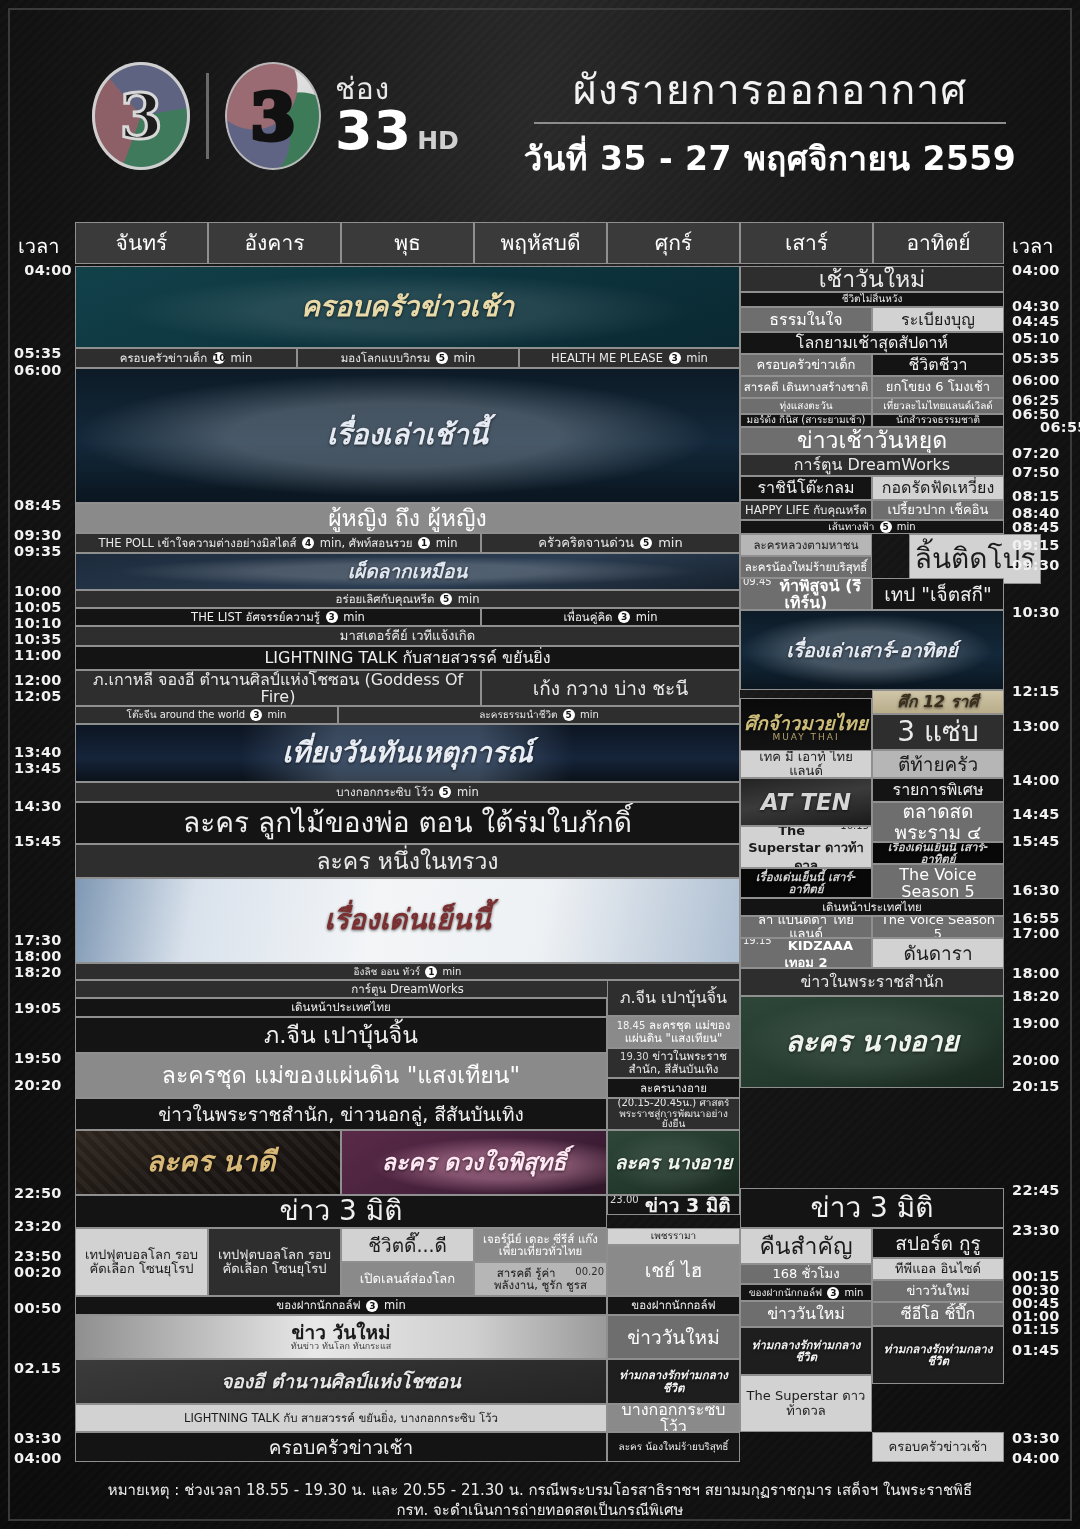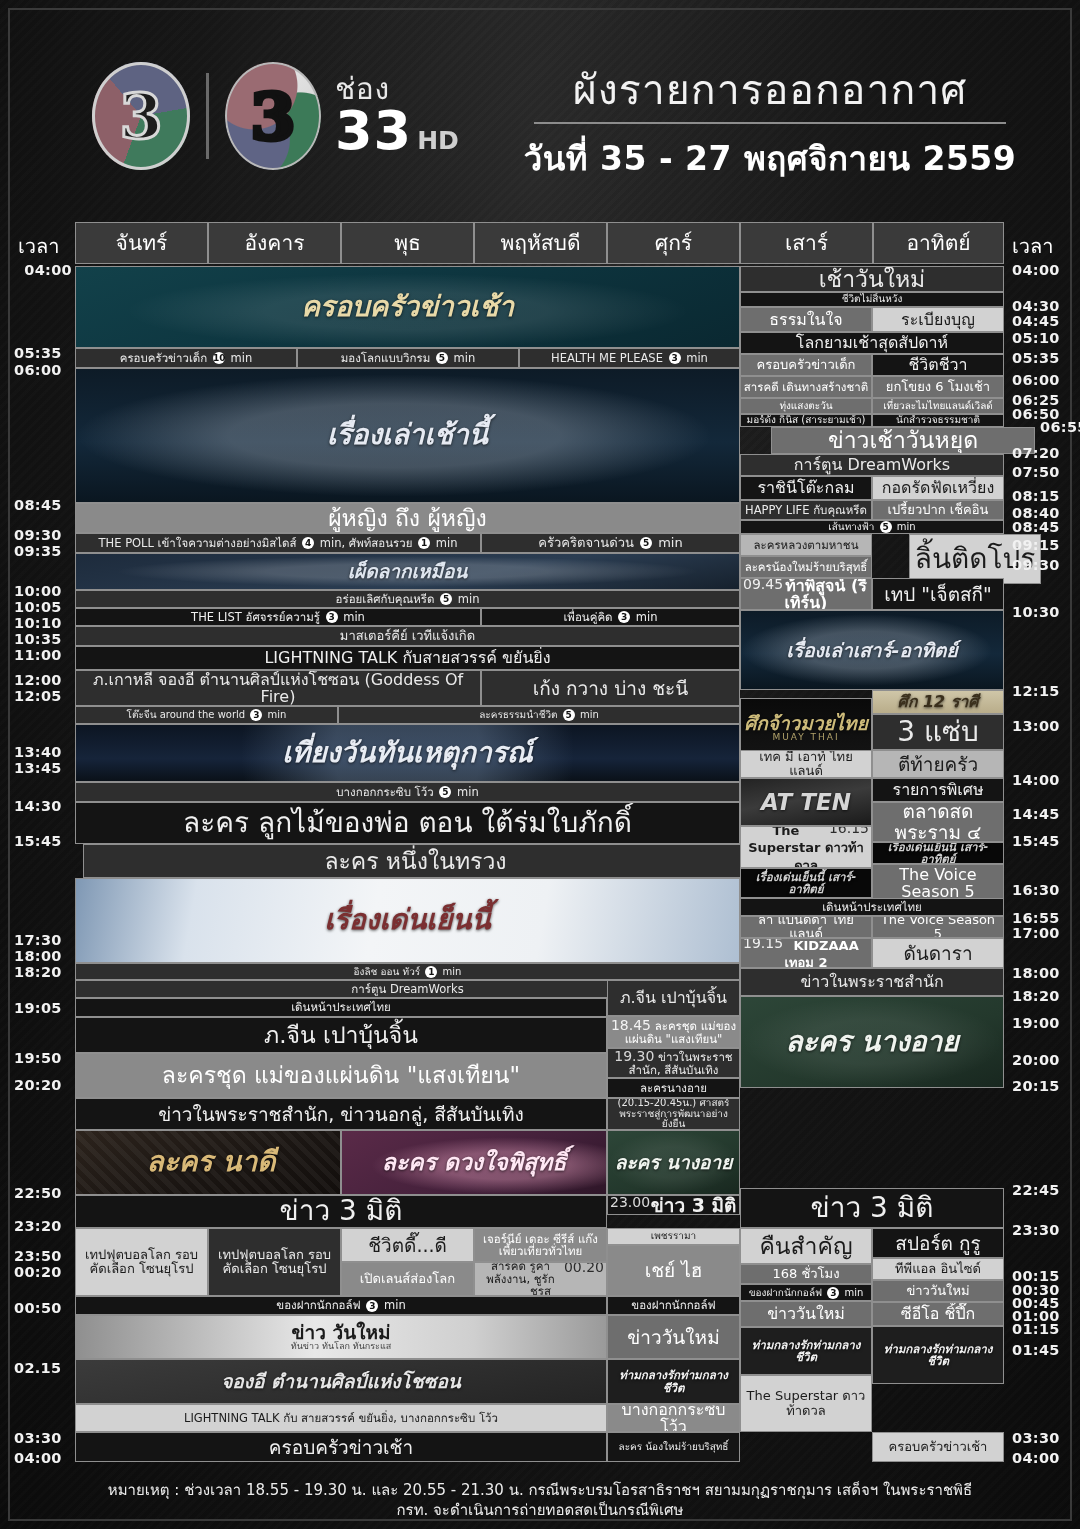--- a/index.html
+++ b/index.html
@@ -155,21 +155,21 @@
   .xs  { font-size:10px; }
   .s   { font-size:11.5px; }
   .m   { font-size:13px; }
   .l   { font-size:16px; }
   .xl  { font-size:19px; }
   .xxl { font-size:23px; }
   .hg  { font-size:28px; }
   .b   { font-weight:bold; }
   .logo-txt{ font-style:italic; font-weight:bold; text-shadow:0 1px 3px rgba(0,0,0,.65); }
   .sub-t{ font-size:9px; opacity:.85; display:block; }
-  .tm{ font-size:14px; opacity:.9; }
+  .tm{ font-size:10px; opacity:.9; }
   .minbadge{
     display:inline-block; width:12px; height:12px; line-height:12px; border-radius:50%;
     background:#fff; color:#111; font-size:9px; font-weight:bold; text-align:center;
     vertical-align:middle; margin:0 2px;
   }
   
   .timelab{
     position:absolute; font-size:14.5px; font-weight:bold; color:#f2f2f2;
     letter-spacing:.3px; white-space:nowrap;
   }
@@ -294,21 +294,21 @@
     </div>
     <div class="cell art-thiang" style="left:75px;top:724px;width:665px;height:58px;">
       <span class="hg logo-txt">เที่ยงวันทันเหตุการณ์</span>
     </div>
     <div class="cell t-dark" style="left:75px;top:782px;width:665px;height:20px;">
       <span class="s"><i style="font-style:normal">บางกอกกระซิบ โว้ว</i> <b class="minbadge">5</b> min</span>
     </div>
     <div class="cell t-black" style="left:75px;top:802px;width:665px;height:42px;">
       <span class="hg">ละคร ลูกไม้ของพ่อ ตอน ใต้ร่มใบภักดิ์</span>
     </div>
-    <div class="cell t-dark" style="left:83px;top:844px;width:665px;height:34px;">
+    <div class="cell t-dark" style="left:75px;top:844px;width:665px;height:34px;">
       <span class="xxl">ละคร หนึ่งในทรวง</span>
     </div>
     <div class="cell art-den" style="left:75px;top:878px;width:665px;height:85px;">
       <span class="hg logo-txt">เรื่องเด่นเย็นนี้</span>
     </div>
     <div class="cell t-dark" style="left:75px;top:963px;width:665px;height:17px;">
       <span class="xs"><i style="font-style:normal">อิงลิช ออน ทัวร์</i> <b class="minbadge">1</b> min</span>
     </div>
     <div class="cell t-dark" style="left:75px;top:980px;width:665px;height:18px;">
       <span class="s">การ์ตูน DreamWorks</span>
@@ -443,21 +443,21 @@
     </div>
     <div class="cell t-mid" style="left:872px;top:398px;width:132px;height:16px;">
       <span class="xs">เที่ยวละไมไทยแลนด์เวิลด์</span>
     </div>
     <div class="cell t-black" style="left:740px;top:414px;width:132px;height:13px;">
       <span class="xs">มอร์ดัง กินิส (สาระยามเช้า)</span>
     </div>
     <div class="cell t-black" style="left:872px;top:414px;width:132px;height:13px;">
       <span class="xs">นักสำรวจธรรมชาติ</span>
     </div>
-    <div class="cell t-mid" style="left:740px;top:427px;width:264px;height:27px;margin-left:31px;">
+    <div class="cell t-mid" style="left:740px;top:427px;width:264px;height:27px;">
       <span class="xxl">ข่าวเช้าวันหยุด</span>
     </div>
     <div class="cell t-dark" style="left:740px;top:454px;width:264px;height:22px;">
       <span class="l">การ์ตูน DreamWorks</span>
     </div>
     <div class="cell t-black" style="left:740px;top:476px;width:132px;height:24px;">
       <span class="l">ราชินีโต๊ะกลม</span>
     </div>
     <div class="cell t-light2" style="left:872px;top:476px;width:132px;height:24px;">
       <span class="l">กอดรัดฟัดเหวี่ยง</span>

